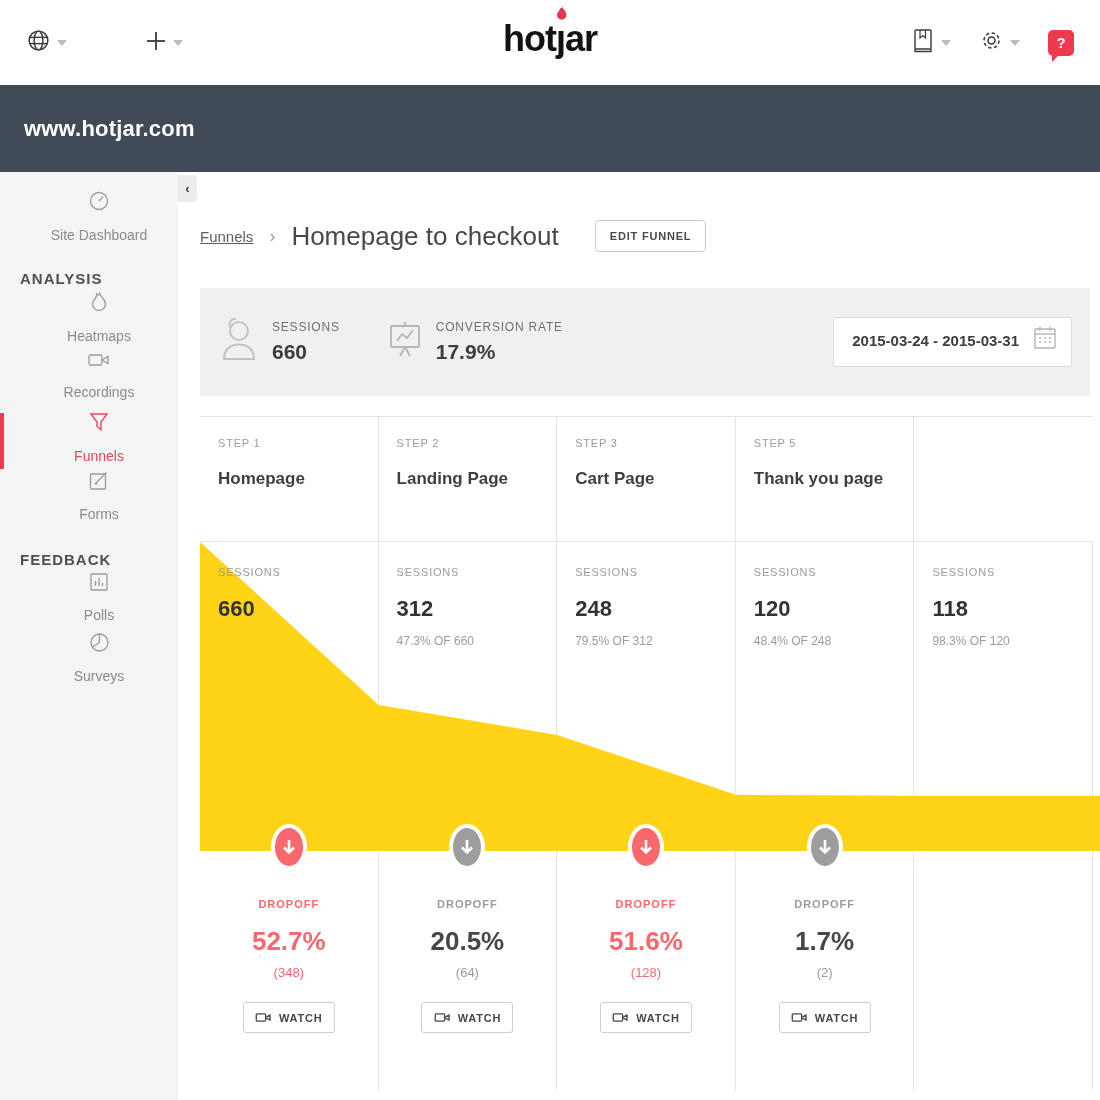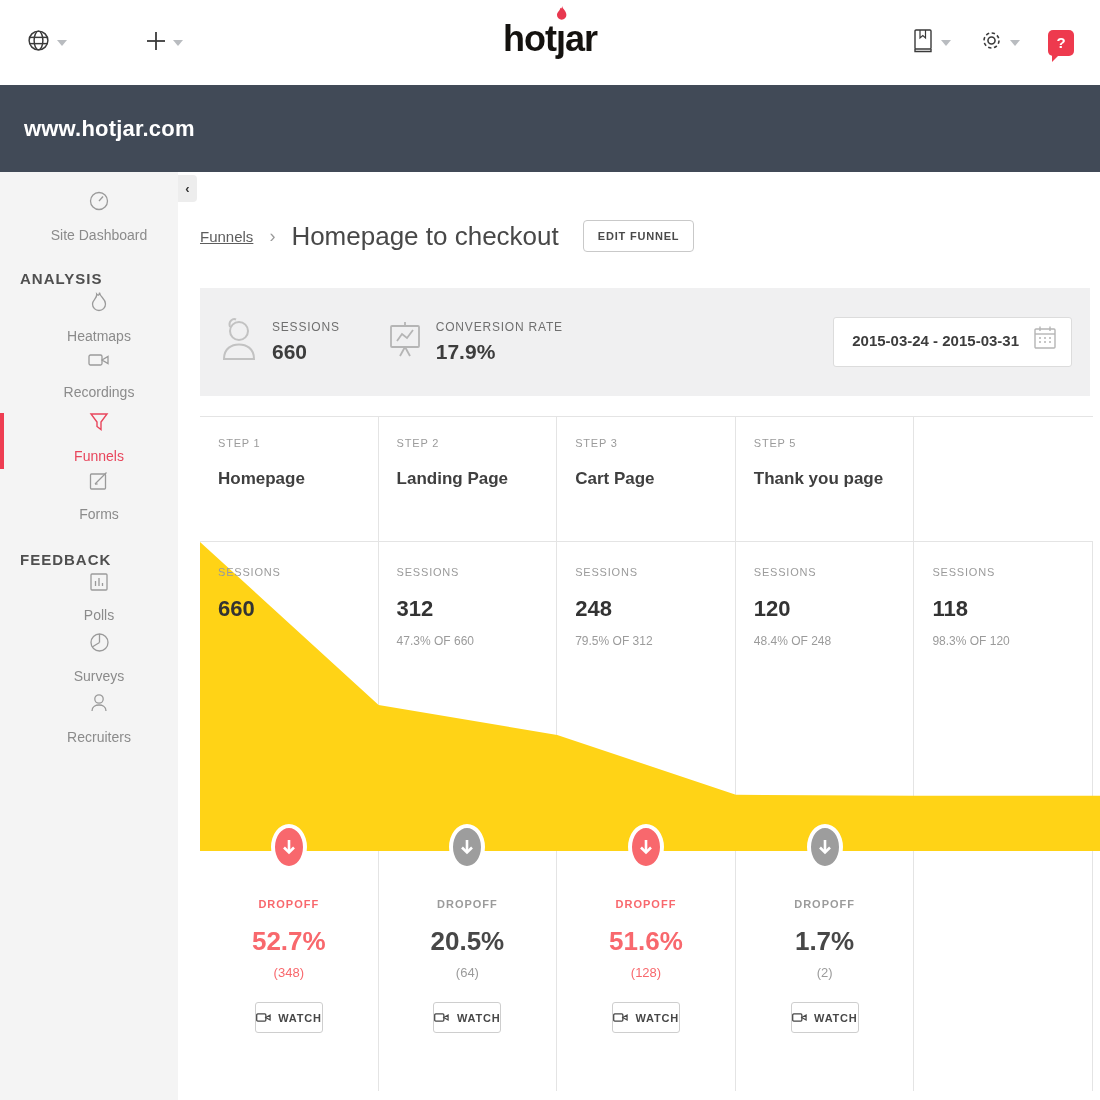--- a/index.html
+++ b/index.html
@@ -35,21 +35,21 @@
   .side-item.active:before { content:""; position:absolute; left:0; top:2px; width:4px; height:56px; background:#ee3d52; }
   .side-section { margin:20px 0 4px; padding-left:20px; font-size:15px; font-weight:bold; color:#4f4f4f; letter-spacing:1px; }
 
   .collapse-tab { position:absolute; left:0; top:3px; width:19px; height:27px; background:#ededed; border-radius:0 4px 4px 0; display:flex; align-items:center; justify-content:center; font-weight:bold; color:#333; font-size:13px; cursor:pointer; }
 
   
   .crumb-row { display:flex; align-items:center; gap:16px; padding:48px 0 0 22px; }
   .crumb-link { font-size:15px; color:#5d5d5d; text-decoration:underline; cursor:pointer; }
   .crumb-sep { color:#9a9a9a; font-size:18px; }
   .page-title { font-size:26px; color:#484848; }
-  .edit-btn { margin-left:8px; border:1px solid #c9c9c9; border-radius:4px; background:#fff; padding:9px 14px; font-size:11px; font-weight:bold; letter-spacing:0.8px; color:#4a4a4a; cursor:pointer; font-family:inherit; }
+  .edit-btn { margin-left:20px; border:1px solid #c9c9c9; border-radius:4px; background:#fff; padding:9px 14px; font-size:11px; font-weight:bold; letter-spacing:0.8px; color:#4a4a4a; cursor:pointer; font-family:inherit; }
 
   
   .stats { margin:36px 10px 0 22px; height:108px; background:#f0f0f1; display:flex; align-items:center; padding:0 18px; }
   .stat { display:flex; align-items:center; gap:14px; margin-right:48px; }
   .stat-label { font-size:12px; color:#6f6f6f; letter-spacing:0.8px; }
   .stat-value { font-size:21px; font-weight:bold; color:#3d3d3d; margin-top:6px; }
   .datebox { margin-left:auto; background:#fff; border:1px solid #dcdcdc; border-radius:3px; height:50px; display:flex; align-items:center; gap:14px; padding:0 14px 4px 18px; cursor:pointer; }
   .datebox .dates { font-size:15px; font-weight:bold; color:#3d3d3d; }
 
   
@@ -73,21 +73,21 @@
   .dcell { display:flex; flex-direction:column; align-items:center; }
   .drop-circle { width:36px; height:46px; border-radius:50%; border:4px solid #fff; margin-top:-27px; display:flex; align-items:center; justify-content:center; z-index:4; cursor:pointer; }
   .drop-circle.red { background:#f8686d; }
   .drop-circle.gray { background:#9d9d9d; }
   .drop-label { margin-top:28px; font-size:11px; font-weight:bold; letter-spacing:1px; }
   .drop-pct { margin-top:16px; font-size:26px; font-weight:bold; }
   .drop-count { margin-top:8px; font-size:13px; }
   .red-t { color:#f8686d; }
   .gray-t { color:#9b9b9b; }
   .dark-t { color:#474747; }
-  .watch-btn { margin-top:22px; width:68px; height:31px; background:#fff; border:1px solid #cecece; border-radius:3px; display:flex; align-items:center; justify-content:center; gap:7px; font-size:11px; font-weight:bold; letter-spacing:0.8px; color:#474747; cursor:pointer; font-family:inherit; }
+  .watch-btn { margin-top:22px; width:92px; height:31px; background:#fff; border:1px solid #cecece; border-radius:3px; display:flex; align-items:center; justify-content:center; gap:7px; font-size:11px; font-weight:bold; letter-spacing:0.8px; color:#474747; cursor:pointer; font-family:inherit; }
 </style>
 </head>
 <body>
 
 <div class="topbar">
   <div class="tb-group">
     <span>
       <svg width="25" height="25" viewBox="0 0 24 24" fill="none" stroke="#3a3a3a" stroke-width="1.4">
         <circle cx="12" cy="12" r="9"></circle>
           <ellipse cx="12" cy="12" rx="4.2" ry="9"></ellipse>
@@ -206,29 +206,20 @@
     <div class="side-item">
       <span class="ic">
         <svg width="21" height="21" viewBox="0 0 21 21" fill="none" stroke="#9a9a9a" stroke-width="1.3">
           <circle cx="10.5" cy="10.5" r="8.5"></circle>
           <line x1="10.5" y1="10.5" x2="10.5" y2="2"></line>
             <line x1="10.5" y1="10.5" x2="3.2" y2="15"></line>
         </svg>
       </span>
       <span>Surveys</span>
     </div>
-    <div class="side-item">
-      <span class="ic">
-        <svg width="20" height="22" viewBox="0 0 20 22" fill="none" stroke="#9a9a9a" stroke-width="1.3">
-          <circle cx="10" cy="7" r="4.2"></circle>
-          <path d="M3 19 C3 14.5 7 13 10 13 C13 13 17 14.5 17 19"></path>
-        </svg>
-      </span>
-      <span>Recruiters</span>
-    </div>
   </div>
 
   <div class="main">
     <div class="collapse-tab">‹</div>
 
     <div class="crumb-row">
       <span class="crumb-link">Funnels</span>
       <span class="crumb-sep">›</span>
       <span class="page-title">Homepage to checkout</span>
       <button class="edit-btn">EDIT FUNNEL</button>

